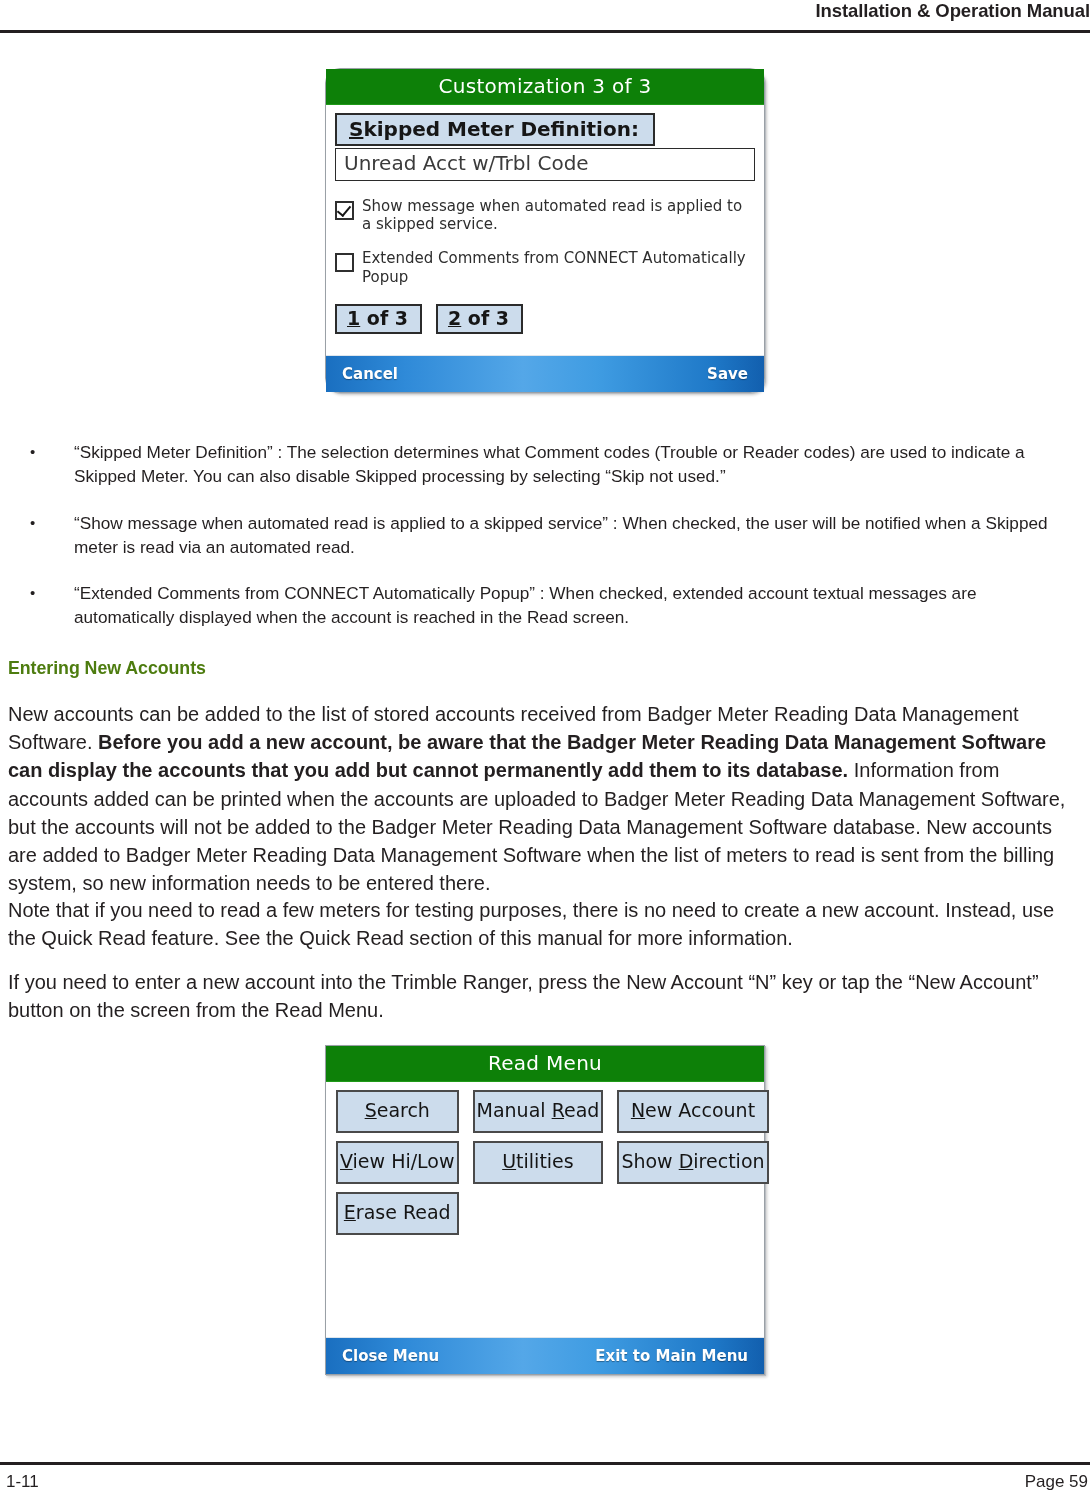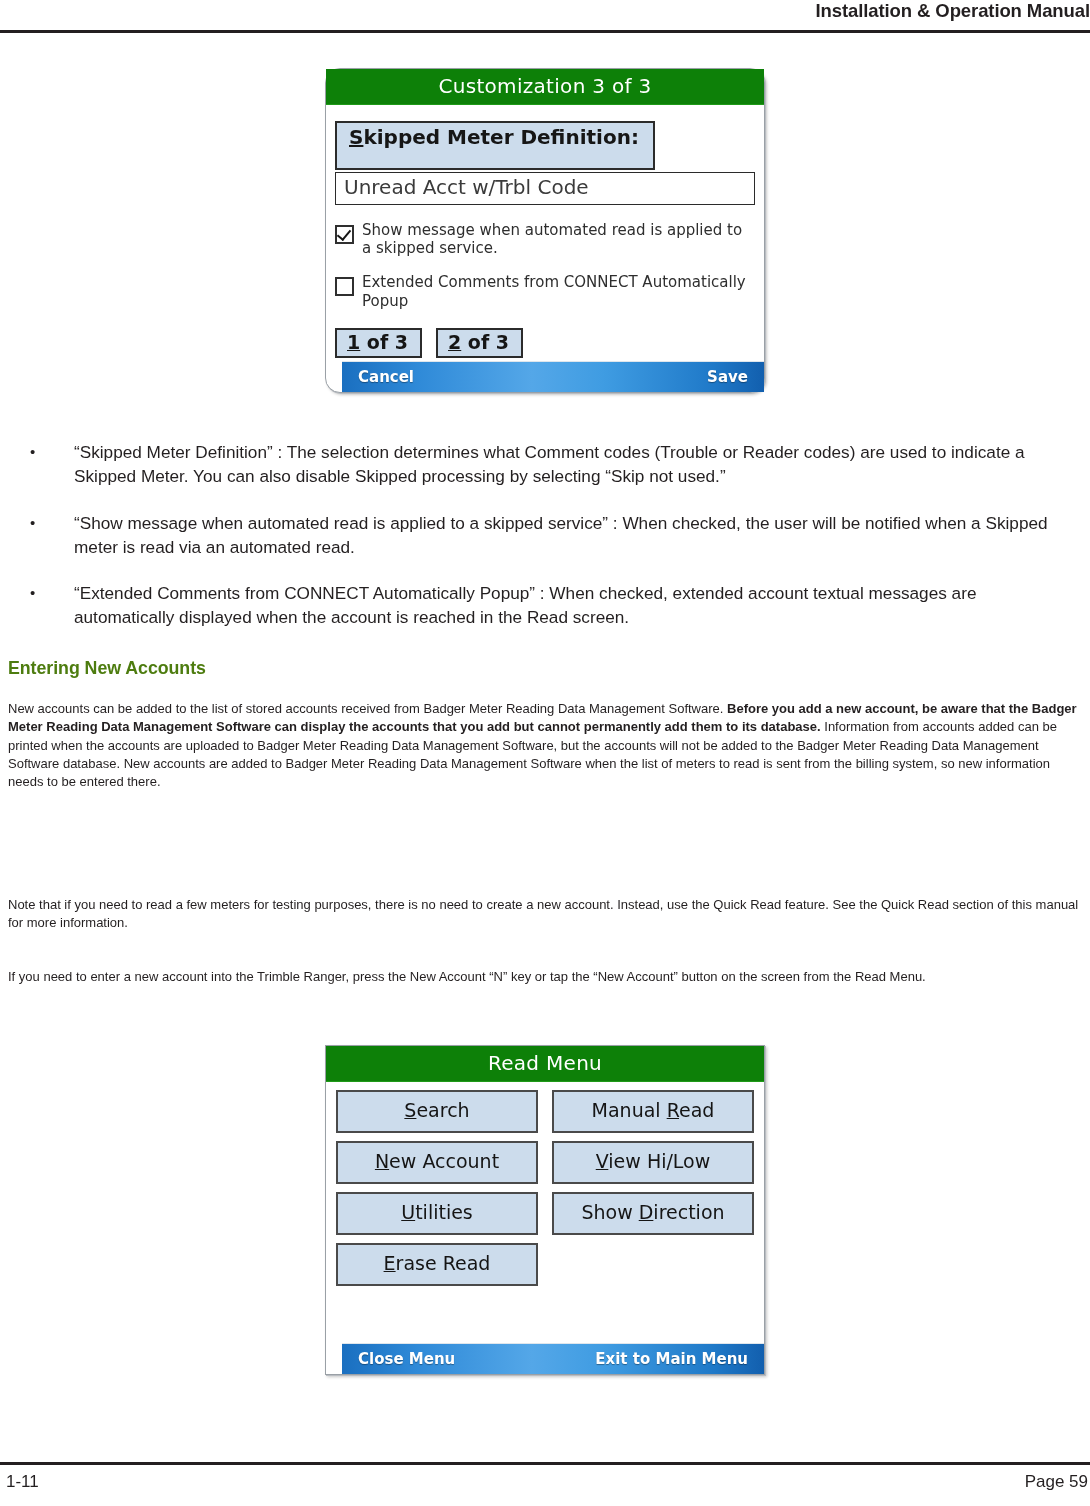--- a/index.html
+++ b/index.html
@@ -56,22 +56,22 @@
     padding: 7px 0 8px;
     border-bottom: 1px solid #1f9a18;
     font-family: "DejaVu Sans", sans-serif;
   }
   .device-body {
     padding: 8px 9px 0 9px;
     background: #ffffff;
   }
   .device-footer {
     position: absolute;
-    left: 16px; right: 0; bottom: 0;
-    height: 31px;
+    left: 0; right: 0; bottom: 0;
+    height: 37px;
     background: linear-gradient(to right,
         #1a6fc0 0%, #2f8ad8 18%, #54a7e8 45%, #3f9ce2 62%, #1f79c8 88%, #125fae 100%);
     border-top: 1px solid #dfe6ec;
     color: #ffffff;
     font-size: 15px;
     font-weight: bold;
     font-family: "DejaVu Sans", sans-serif;
     display: flex;
     align-items: center;
     justify-content: space-between;
@@ -88,23 +88,22 @@
     border-radius: 15px;
   }
   .field-label {
     display: inline-block;
     background: #ccdcec;
     border: 2px solid #2b2b2b;
     font-family: "DejaVu Sans", sans-serif;
     font-size: 20px;
     font-weight: bold;
     color: #161616;
-    padding: 3px 14px 20px 12px;
+    padding: 3px 14px 4px 12px;
     line-height: 1.12;
-    margin-top: 8px;
   }
   .field-label u { text-decoration: underline; }
   .field-value {
     margin-top: 2px;
     background: #ffffff;
     border: 1px solid #2b2b2b;
     font-family: "DejaVu Sans", sans-serif;
     font-size: 20px;
     color: #3b3b3b;
     padding: 3px 8px 5px 8px;
@@ -156,21 +155,21 @@
 
   
   #read-menu-screen {
     left: 325px;
     top: 1045px;
     width: 440px;
     height: 330px;
   }
   .menu-grid {
     display: grid;
-    grid-template-columns: 1fr 1fr;
+    grid-template-columns: 1fr 1fr 1fr;
     gap: 8px 14px;
     padding: 8px 10px 0 10px;
   }
   .menu-btn {
     background: #ccdcec;
     border: 2px solid #4a4a4a;
     text-align: center;
     font-family: "DejaVu Sans", sans-serif;
     font-size: 19px;
     color: #151515;
@@ -215,21 +214,21 @@
     top: 658px;
     font-size: 17.8px;
     font-weight: bold;
     color: #4d7c0f;
     letter-spacing: -0.05px;
   }
   .para {
     position: absolute;
     left: 8px;
     width: 1072px;
-    font-size: 13px;
+    font-size: 20px;
     line-height: 1.41;
     color: #231f20;
     text-align: left;
   }
   .para b { font-weight: bold; }
   #para-1 { top: 700px; }
   #para-2 { top: 896px; }
   #para-3 { top: 968px; }
 
   

